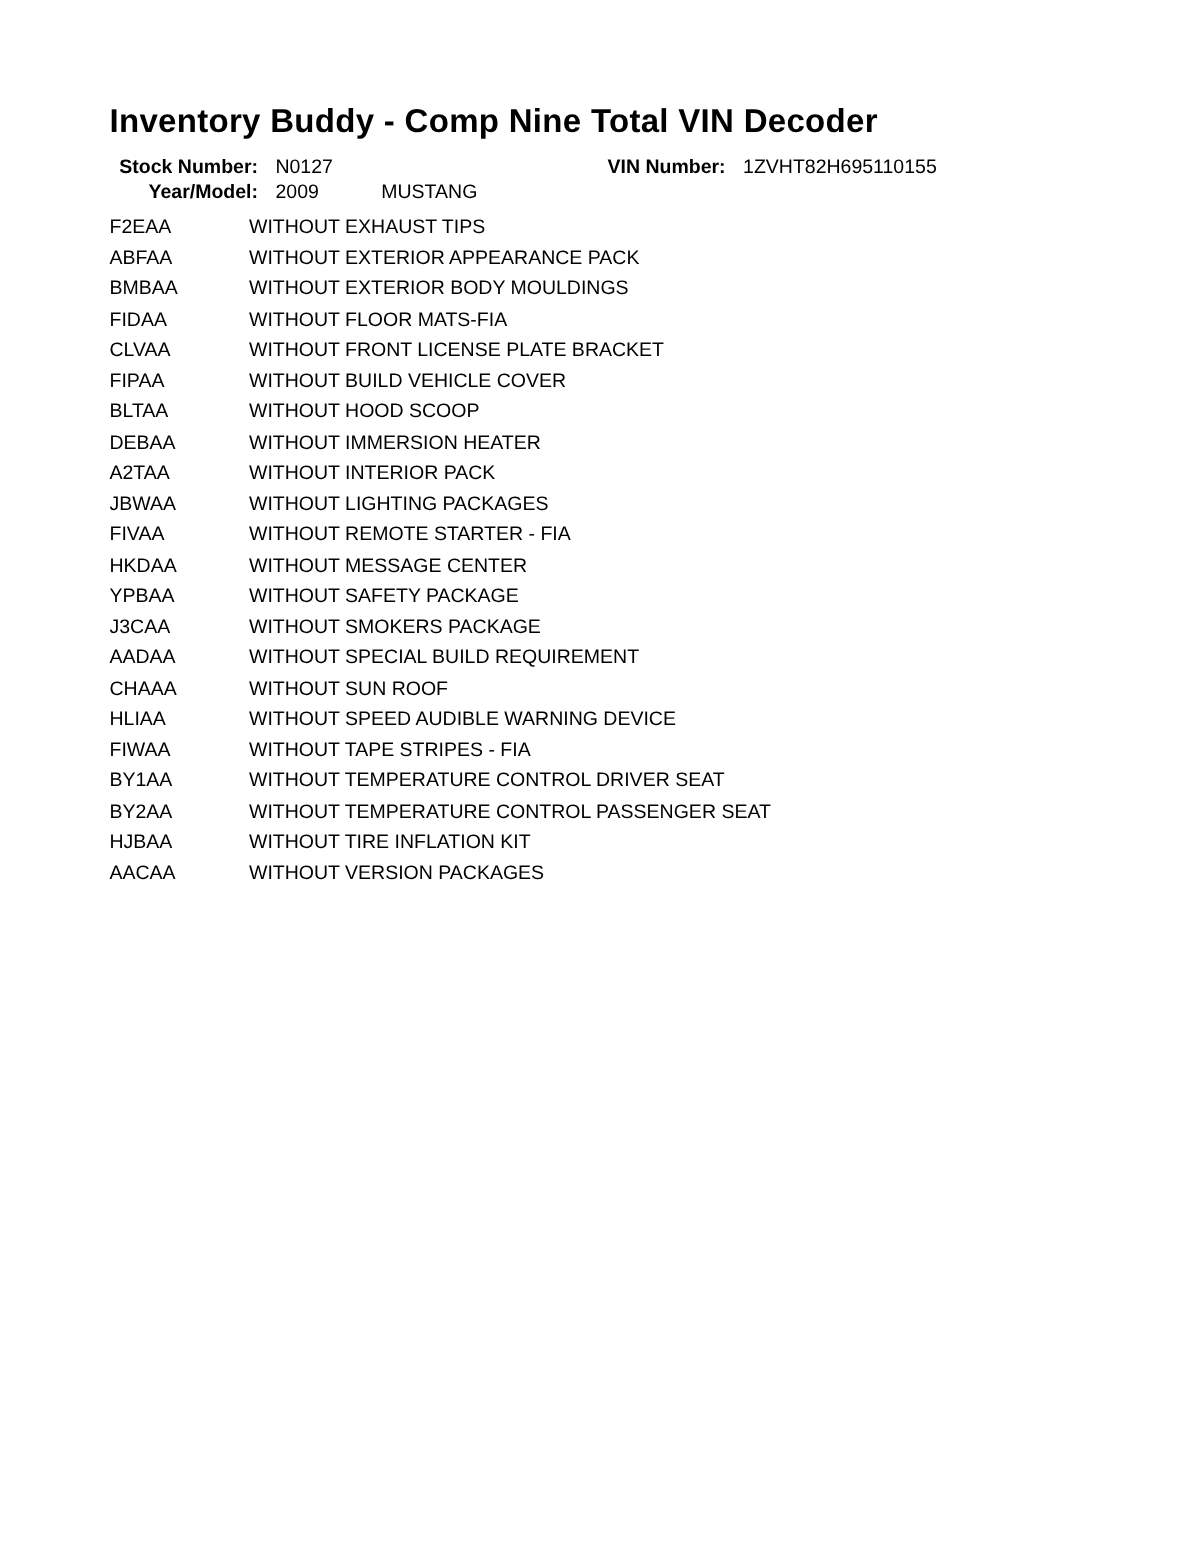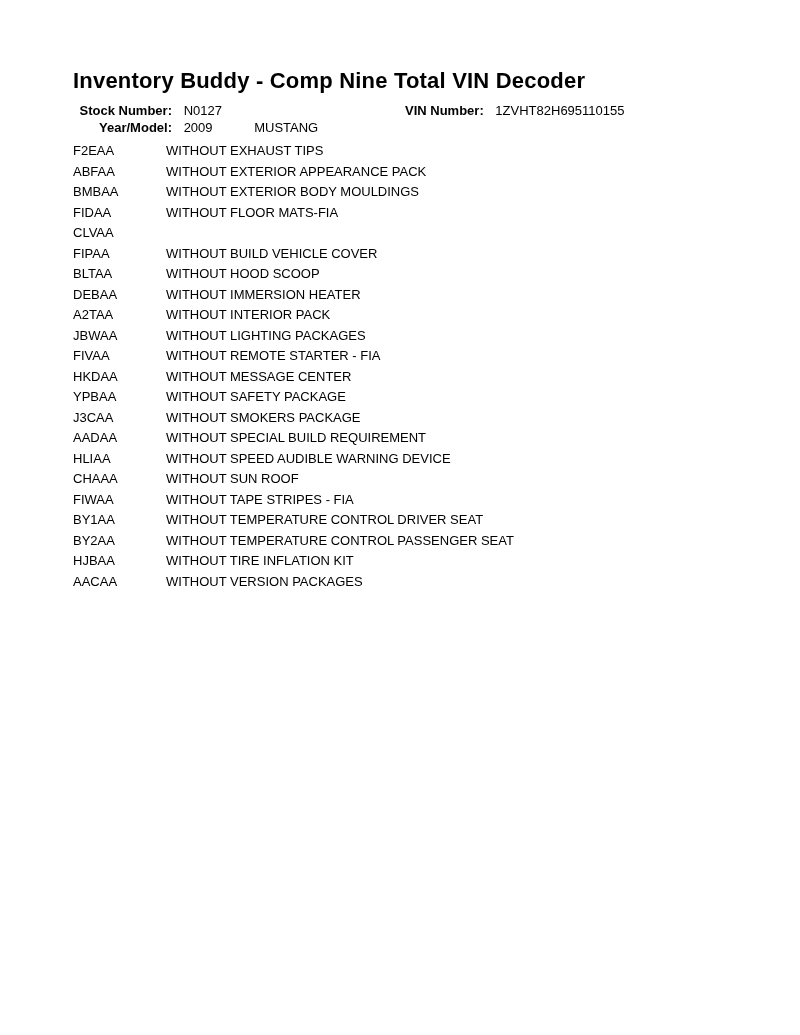--- a/index.html
+++ b/index.html
@@ -128,20 +128,21 @@
       <span class="option-desc">WITHOUT EXTERIOR BODY MOULDINGS</span>
     </div>
 
     <div class="option-row">
       <span class="option-code">FIDAA</span>
       <span class="option-desc">WITHOUT FLOOR MATS-FIA</span>
     </div>
 
     <div class="option-row">
       <span class="option-code">CLVAA</span>
+      <span class="option-desc">WITHOUT FRONT LICENSE PLATE BRACKET</span>
     </div>
 
     <div class="option-row">
       <span class="option-code">FIPAA</span>
       <span class="option-desc">WITHOUT BUILD VEHICLE COVER</span>
     </div>
 
     <div class="option-row">
       <span class="option-code">BLTAA</span>
       <span class="option-desc">WITHOUT HOOD SCOOP</span>
@@ -181,30 +182,30 @@
       <span class="option-code">J3CAA</span>
       <span class="option-desc">WITHOUT SMOKERS PACKAGE</span>
     </div>
 
     <div class="option-row">
       <span class="option-code">AADAA</span>
       <span class="option-desc">WITHOUT SPECIAL BUILD REQUIREMENT</span>
     </div>
 
     <div class="option-row">
+      <span class="option-code">CHAAA</span>
+      <span class="option-desc">WITHOUT SUN ROOF</span>
+    </div>
+
+    <div class="option-row">
       <span class="option-code">HLIAA</span>
       <span class="option-desc">WITHOUT SPEED AUDIBLE WARNING DEVICE</span>
     </div>
 
     <div class="option-row">
-      <span class="option-code">CHAAA</span>
-      <span class="option-desc">WITHOUT SUN ROOF</span>
-    </div>
-
-    <div class="option-row">
       <span class="option-code">FIWAA</span>
       <span class="option-desc">WITHOUT TAPE STRIPES - FIA</span>
     </div>
 
     <div class="option-row">
       <span class="option-code">BY1AA</span>
       <span class="option-desc">WITHOUT TEMPERATURE CONTROL DRIVER SEAT</span>
     </div>
 
     <div class="option-row">

